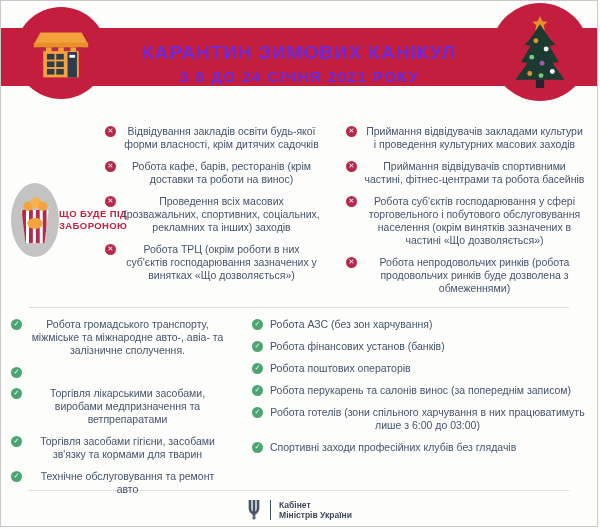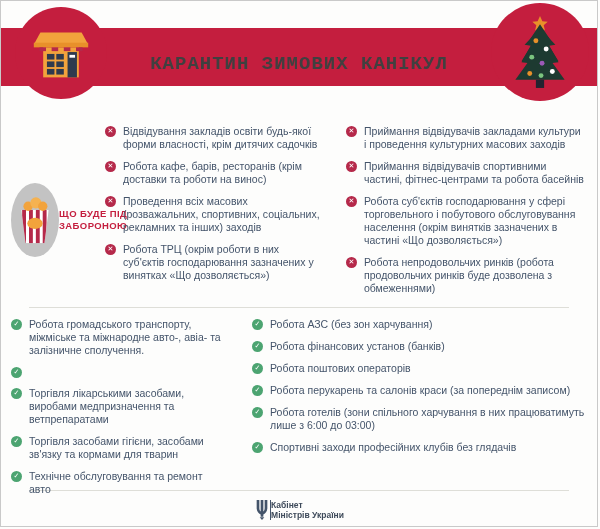--- a/index.html
+++ b/index.html
@@ -11,43 +11,43 @@
   .poster{
     position:relative;width:598px;height:527px;
     border:1px solid #c9c9c9;background:#fdfdfc;box-sizing:border-box;
   }
   
   .header{position:relative;height:114px;}
   .band{position:absolute;left:0;top:27px;width:100%;height:58px;background:#c41e3e;}
   .h-circle{position:absolute;border-radius:50%;background:#c41e3e;display:flex;align-items:center;justify-content:center;}
   .h-circle.left{left:14px;top:6px;width:92px;height:92px;}
   .h-circle.right{right:8px;top:2px;width:98px;height:98px;}
-  .titles{position:absolute;left:112px;right:112px;top:51px;text-align:center;color:#404040;font-family:Liberation Mono, monospace;}
+  .titles{position:absolute;left:112px;right:112px;top:40px;text-align:center;color:#6d28d9;}
   .title{font-size:19px;font-weight:bold;letter-spacing:1px;line-height:24px;}
   .subtitle{font-size:15px;font-weight:bold;letter-spacing:1.5px;margin-top:3px;}
   
   .section{display:flex;padding:6px 12px 0 10px;box-sizing:border-box;}
   .section.banned{height:192px;}
   .section.allowed{height:182px;}
   .side{width:94px;flex:0 0 94px;display:flex;flex-direction:row;align-items:center;}
   .g-circle{width:74px;height:74px;border-radius:50%;background:#c3c3c3;display:flex;align-items:center;justify-content:center;margin-top:12px;}
   .side-label{margin-top:12px;font-size:9.5px;font-weight:bold;text-align:center;letter-spacing:.4px;line-height:12px;width:90px;}
   .side-label.ban{color:#c41e3e;}
   .side-label.ok{color:#79ae93;}
   .cols{flex:1;display:grid;grid-template-columns:215px 1fr;column-gap:26px;padding-top:4px;}
   .item{display:flex;gap:7px;margin-bottom:9px;}
   .bullet{flex:0 0 11px;width:11px;height:11px;border-radius:50%;margin-top:1px;
     display:flex;align-items:center;justify-content:center;
     color:#fff;font-size:7px;line-height:7px;font-weight:bold;font-family:"DejaVu Sans",sans-serif;}
   .bullet.cross{background:#b5294a;}
   .bullet.check{background:#4ca471;}
-  .item-text{font-size:10.5px;line-height:13px;}
+  .item-text{font-size:10.5px;line-height:13px;text-align:center;}
   .divider{border-top:1px solid #deded8;margin:0 28px;}
   
-  .footer{height:38px;display:flex;align-items:center;justify-content:center;}
+  .footer{height:38px;display:flex;align-items:center;justify-content:center;gap:8px;}
   .footer .vr{width:1px;height:20px;background:#44546a;}
   .org{font-size:8.5px;font-weight:bold;line-height:10px;color:#3e4a5a;}
   svg{display:block;}
 </style>
 </head>
 <body>
 
 <div class="poster">
 
   <div class="header">
@@ -96,20 +96,21 @@
             <circle cx="44" cy="56" r="2.4" fill="#ffffff"></circle>
             <circle cx="22" cy="58" r="2.4" fill="#e8902a"></circle>
             <circle cx="33" cy="60" r="2.4" fill="#7bc47f"></circle>
           </g>
         </svg>
       </span>
     </div>
 
     <div class="titles">
       <div class="title">КАРАНТИН ЗИМОВИХ КАНІКУЛ</div>
+      <div class="subtitle">З 8 ДО 24 СІЧНЯ 2021 РОКУ</div>
     </div>
   </div>
 
   <div class="section banned">
     <div class="side">
       <div class="g-circle">
         <span>
           <svg width="48" height="52" viewBox="0 0 56 60">
             <defs>
                 <clipPath id="cup">
@@ -205,21 +206,21 @@
           <div class="item">
             <span class="bullet check">✓</span>
             <span class="item-text">Робота фінансових установ (банків)</span>
           </div>
           <div class="item">
             <span class="bullet check">✓</span>
             <span class="item-text">Робота поштових операторів</span>
           </div>
           <div class="item">
             <span class="bullet check">✓</span>
-            <span class="item-text">Робота перукарень та салонів краси (за попереднім записом)</span>
+            <span class="item-text">Робота перукарень та салонів винос (за попереднім записом)</span>
           </div>
           <div class="item">
             <span class="bullet check">✓</span>
             <span class="item-text">Робота готелів (зони спільного харчування в них працюватимуть лише з 6:00 до 03:00)</span>
           </div>
           <div class="item">
             <span class="bullet check">✓</span>
             <span class="item-text">Спортивні заходи професійних клубів без глядачів</span>
           </div>
         </div>

